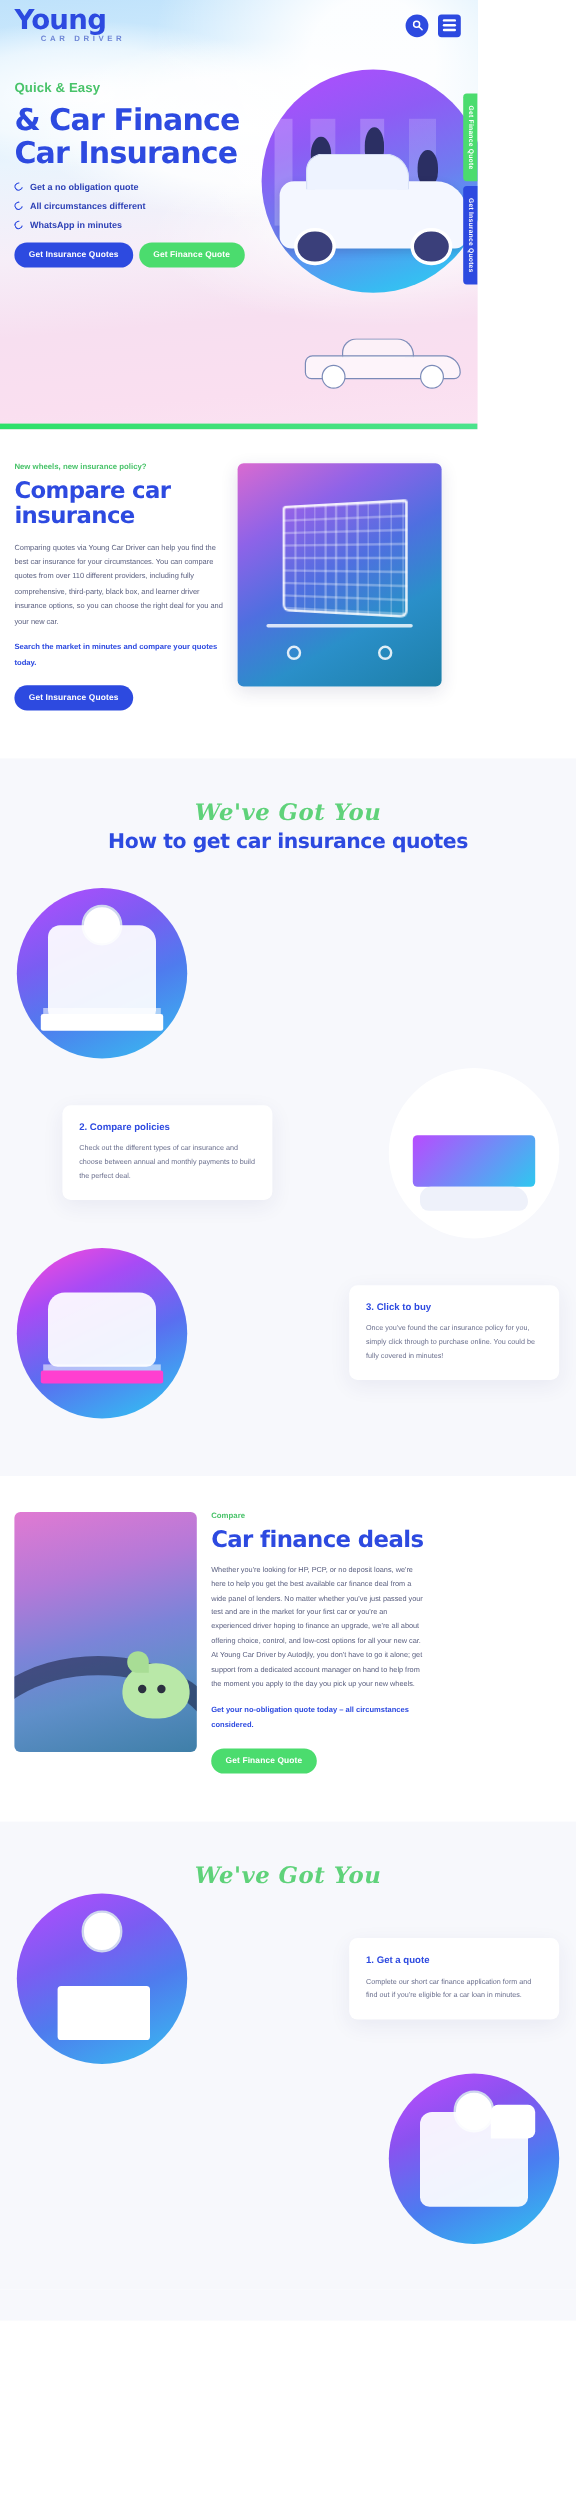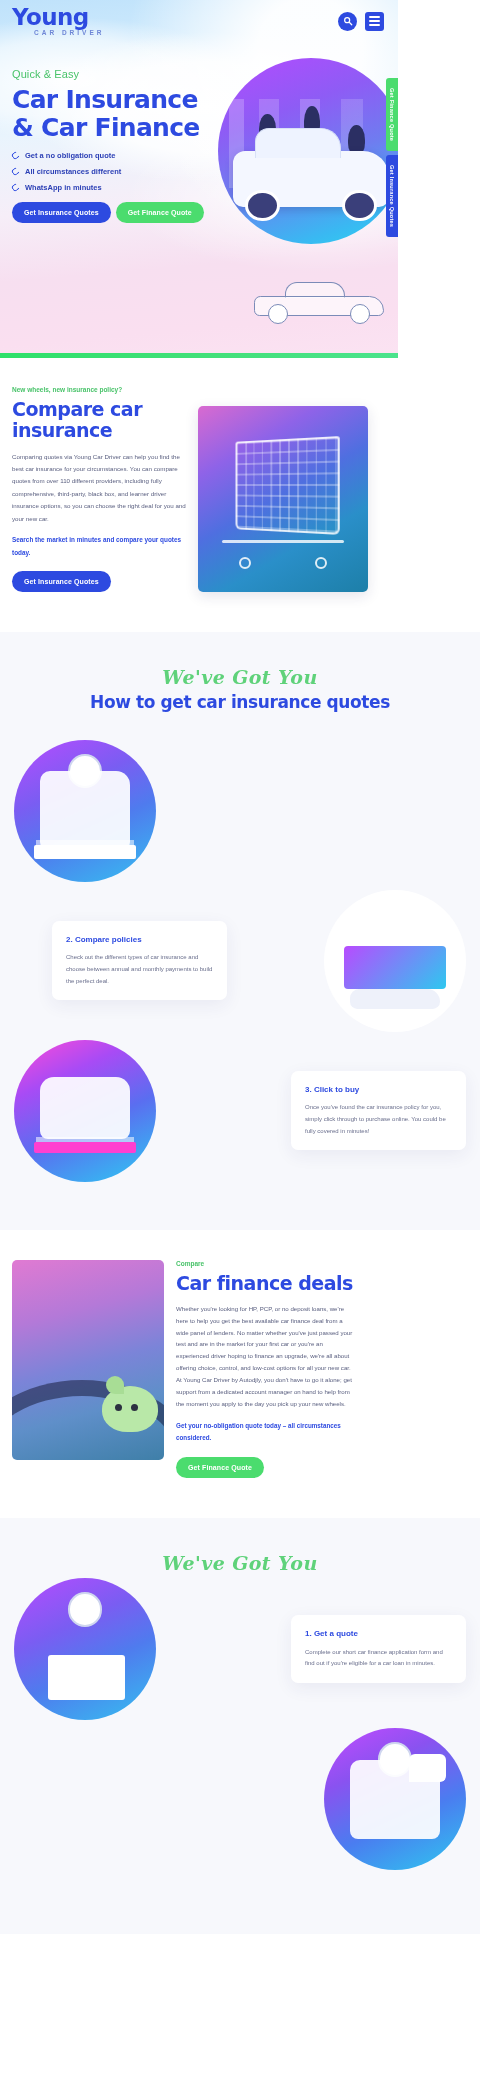--- a/index.html
+++ b/index.html
@@ -53,21 +53,21 @@
   .circle-btn svg{ display:block; }
   .burger{
     width:19px;height:19px;border-radius:3px;background:#2d4ae0;
     display:flex;flex-direction:column;justify-content:center;align-items:center;gap:2.2px;
     cursor:pointer;
   }
   .burger i{ display:block; width:11px;height:1.6px;background:#fff;border-radius:1px; }
 
   .hero-copy{ position:absolute; left:12px; top:68px; width:210px; z-index:5; }
   .eyebrow{
-    color:#49c36a; font-weight:400; font-size:11px; letter-spacing:.1px; margin-bottom:6px;
+    color:#49c36a; font-weight:700; font-size:11px; letter-spacing:.1px; margin-bottom:6px;
   }
   .hero-title{
     color:#2d4ae0; font-weight:700; font-size:25px; line-height:1.1; letter-spacing:-.7px;
     font-family:"DejaVu Sans", sans-serif;
     margin-bottom:10px;
   }
   .bullets{ list-style:none; margin-top:10px; }
   .bullets li{
     display:flex; align-items:center; gap:6px;
     font-size:7.5px; font-weight:700; color:#2b3fb5; margin-bottom:7px;
@@ -157,21 +157,21 @@
     font-size:5.6px; font-weight:700; color:#fff; letter-spacing:.2px;
     padding:10px 3px; border-radius:3px 0 0 3px; cursor:pointer;
     margin-bottom:4px; text-align:center;
   }
   .side-tab.green{ background:#4bdc6e; }
   .side-tab.blue{ background:#2d4ae0; }
 
   
   .compare{
     position:relative; padding:28px 0 40px 0; background:#fff;
-    display:flex; gap:12px; align-items:flex-end;
+    display:flex; gap:12px; align-items:flex-start;
   }
   .compare-copy{ width:186px; padding-left:12px; }
   .kicker{ color:#49c36a; font-size:6.5px; font-weight:700; margin-bottom:6px; }
   .h2{
     color:#2d4ae0; font-weight:700; font-size:19px; line-height:1.12; letter-spacing:-.5px;
     font-family:"DejaVu Sans", sans-serif; margin-bottom:9px;
   }
   .body-p{ font-size:6.2px; line-height:2.0; color:#5b6080; margin-bottom:9px; }
   .body-strong{ font-size:6.4px; line-height:2.0; color:#2d4ae0; font-weight:700; margin-bottom:10px; }
   .compare-img{
@@ -310,22 +310,22 @@
     <div class="hero-car2">
       <div class="roof"></div>
       <div class="body"></div>
       <div class="w l"></div>
       <div class="w r"></div>
     </div>
 
     <div class="hero-copy">
       <div class="eyebrow">Quick &amp; Easy</div>
       <div class="hero-title">
+        <div>&amp; Car Finance</div>
         <div>Car Insurance</div>
-        <div>&amp; Car Finance</div>
       </div>
       <ul class="bullets">
         <li>
           <span class="tick"></span>
           <span>Get a no obligation quote</span>
         </li>
         <li>
           <span class="tick"></span>
           <span>All circumstances different</span>
         </li>

